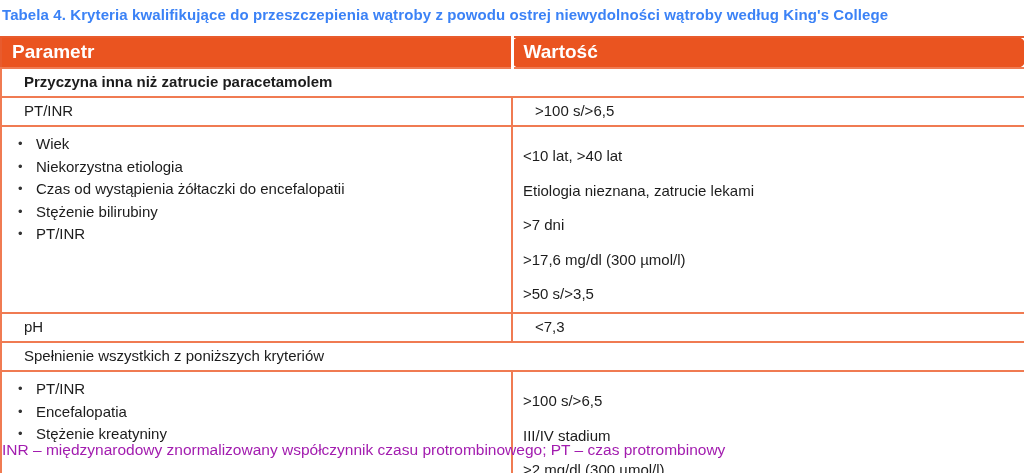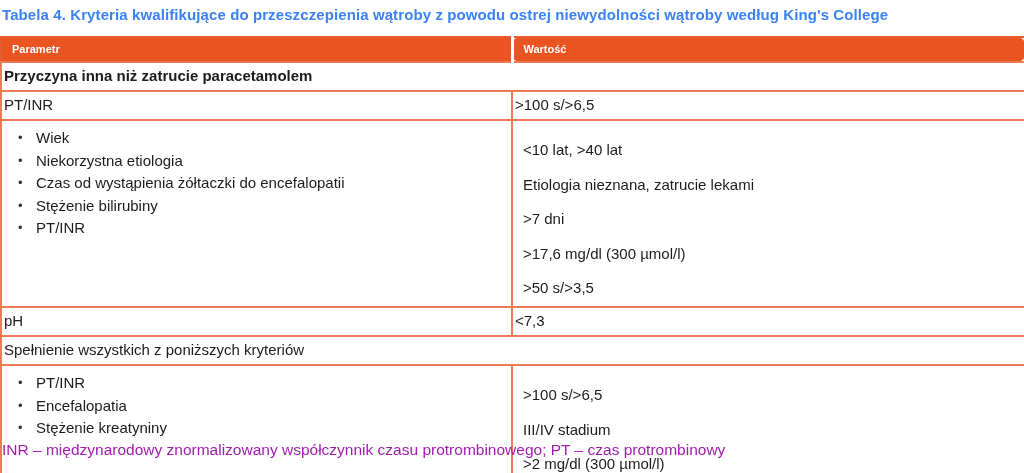--- a/index.html
+++ b/index.html
@@ -25,29 +25,29 @@
     border: 2px solid #e85b2d;
     font-size: 15px; color: #1c1c1c;
   }
   col.c1 { width: 511px; }
   col.c2 { width: 513px; }
 
   th {
     background: #ea5420;
     color: #ffffff;
     text-align: left;
-    font-size: 11px; font-weight: 700;
+    font-size: 19px; font-weight: 700;
     padding: 3px 10px 4px 10px;
     height: 25px;
   }
   th + th { border-left: 3px solid #ffffff; border-radius: 8px; }
 
   td {
     border: 2px solid #f07b52;
-    padding: 3px 10px 4px 2px;
+    padding: 3px 10px 4px 22px;
     vertical-align: middle;
     line-height: 20px;
     height: 27px;
   }
   td.section-cell { font-weight: 700; }
   td.bullets-cell, td.values-cell { padding: 6px 10px; vertical-align: top; }
 
   .bline { display: flex; line-height: 22.6px; }
   .bullet-glyph {
     width: 24px; flex: 0 0 24px;

